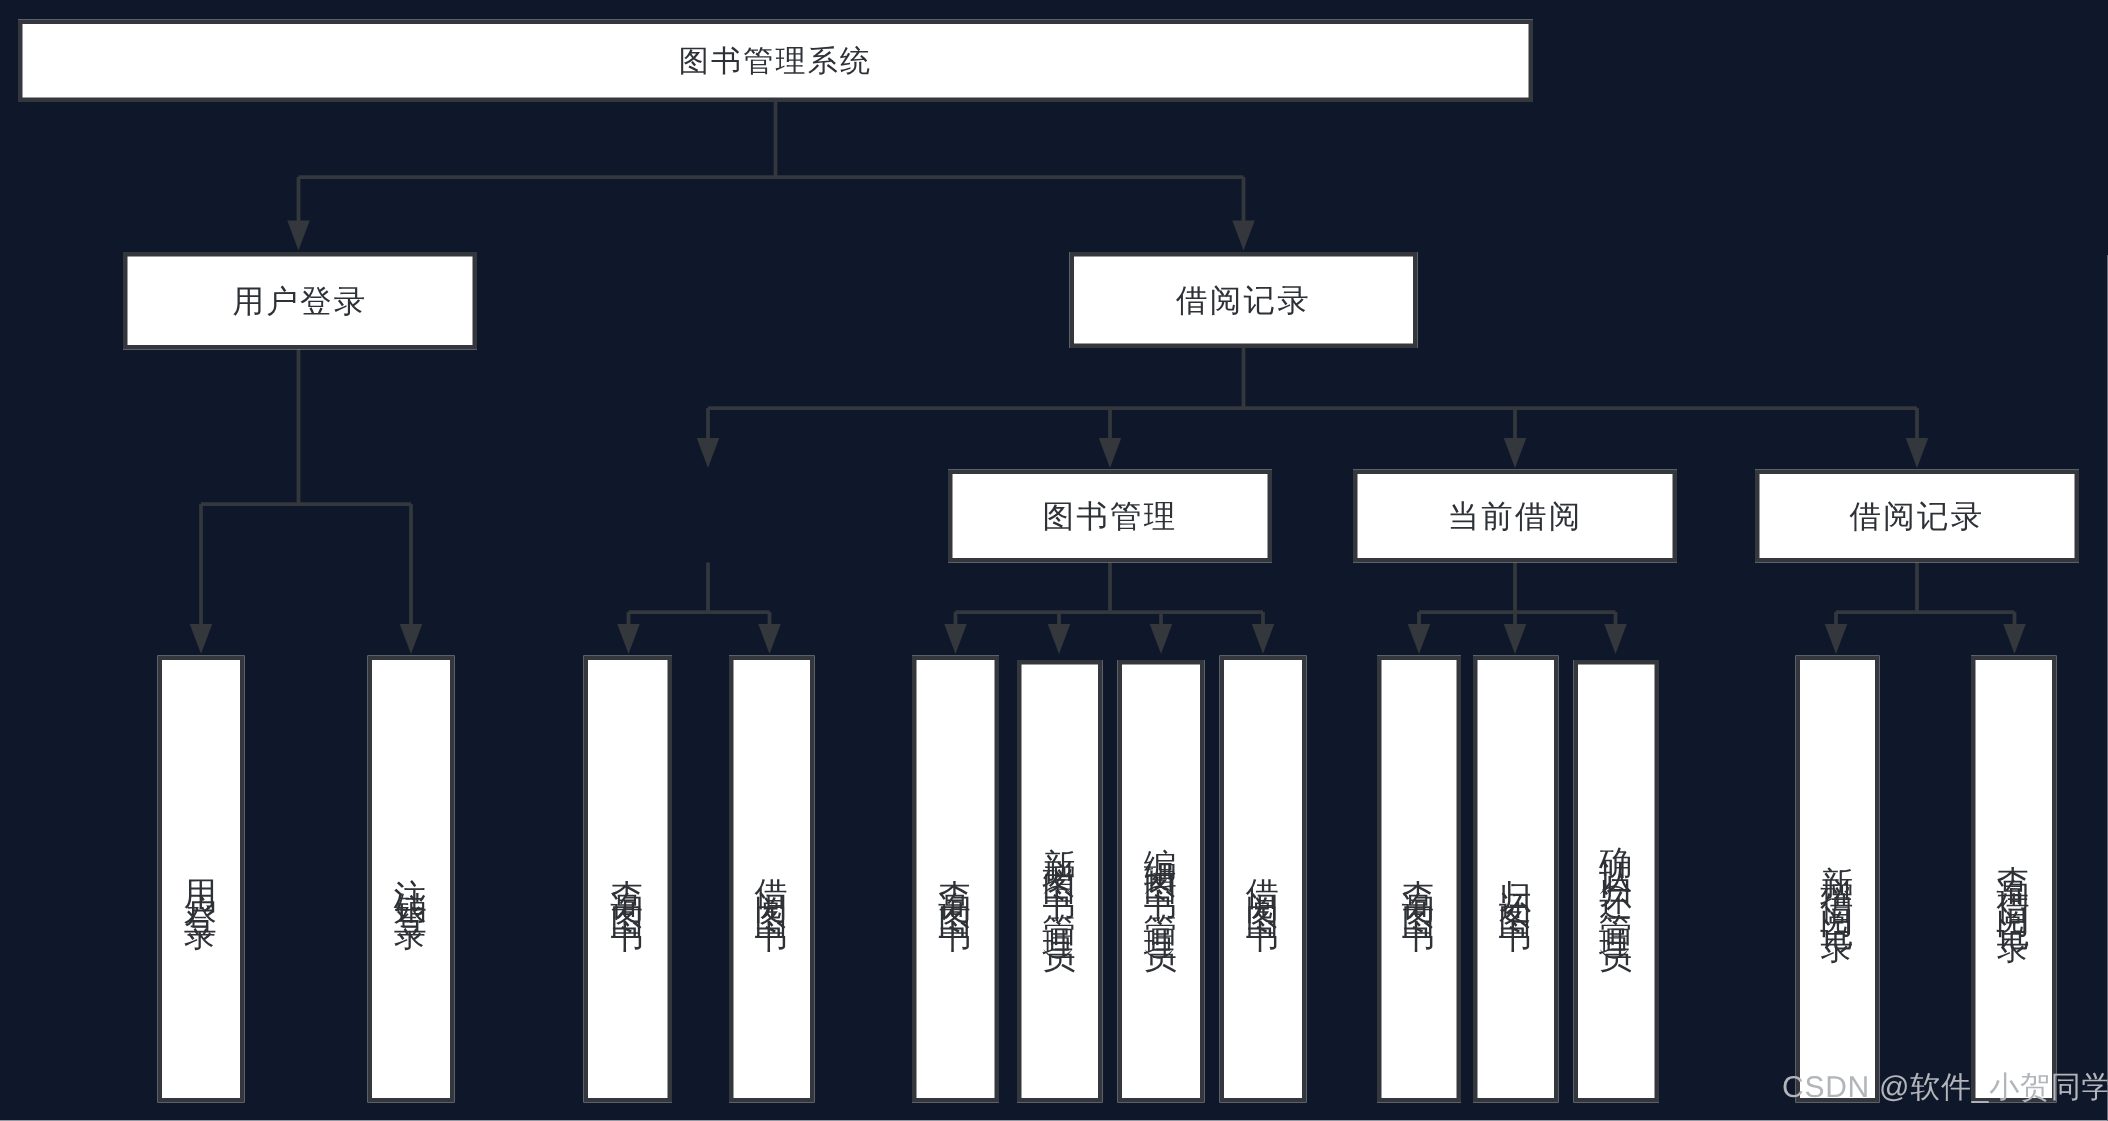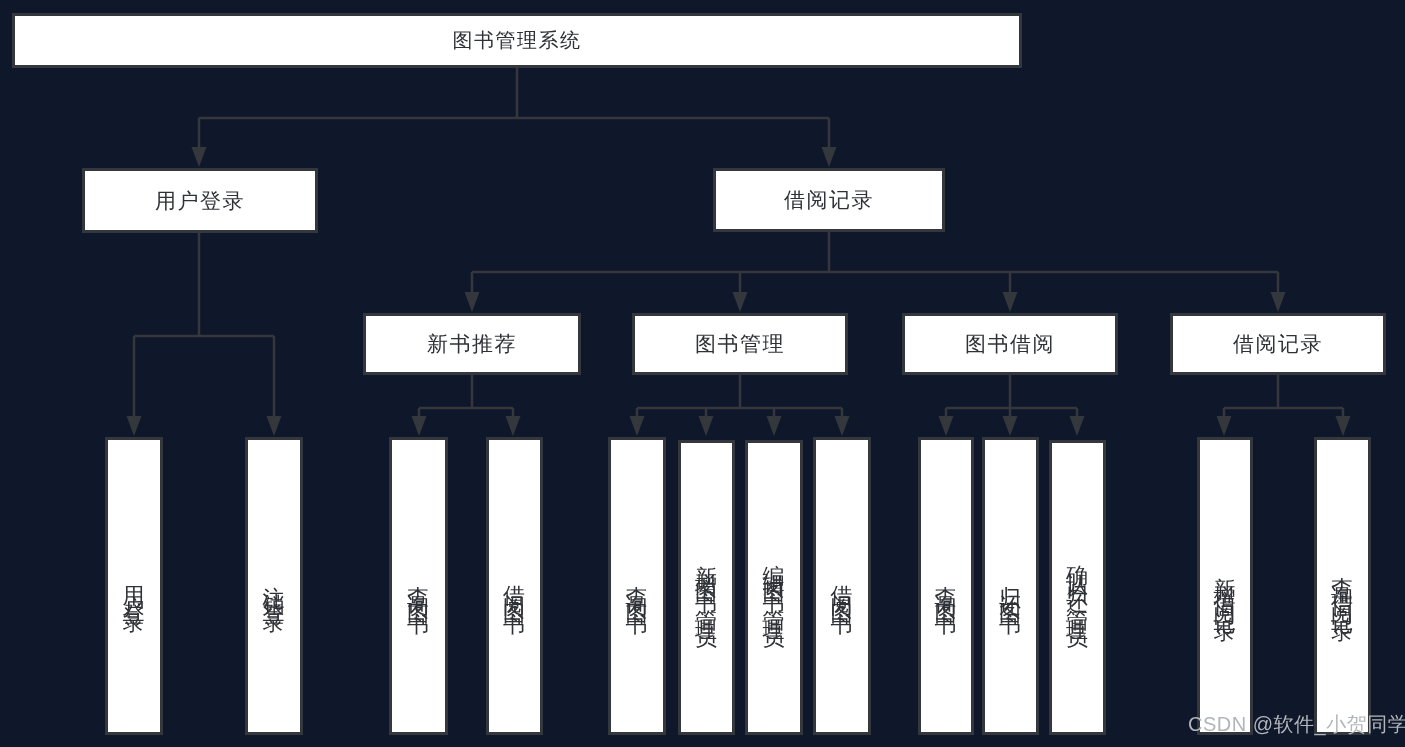--- a/index.html
+++ b/index.html
@@ -79,28 +79,25 @@
     <span>图书管理系统</span>
   </div>
 
   <div class="box hbox" style="left:82px;top:168px;width:236px;height:65px;">
     <span>用户登录</span>
   </div>
   <div class="box hbox" style="left:713px;top:168px;width:232px;height:64px;">
     <span>借阅记录</span>
   </div>
 
-  <div class="box hbox" style="left:363px;top:313px;width:218px;height:62px;">
-    <span>新书推荐</span>
-  </div>
   <div class="box hbox" style="left:632px;top:313px;width:216px;height:62px;">
     <span>图书管理</span>
   </div>
   <div class="box hbox" style="left:902px;top:313px;width:216px;height:62px;">
-    <span>图书借阅</span>
+    <span>当前借阅</span>
   </div>
   <div class="box hbox" style="left:1170px;top:313px;width:216px;height:62px;">
     <span>借阅记录</span>
   </div>
 
   <div class="box vbox" style="left:105px;top:437px;width:58px;height:298px;">
     <span>用户登录</span>
   </div>
   <div class="box vbox" style="left:245px;top:437px;width:58px;height:298px;">
     <span>注销登录</span>

